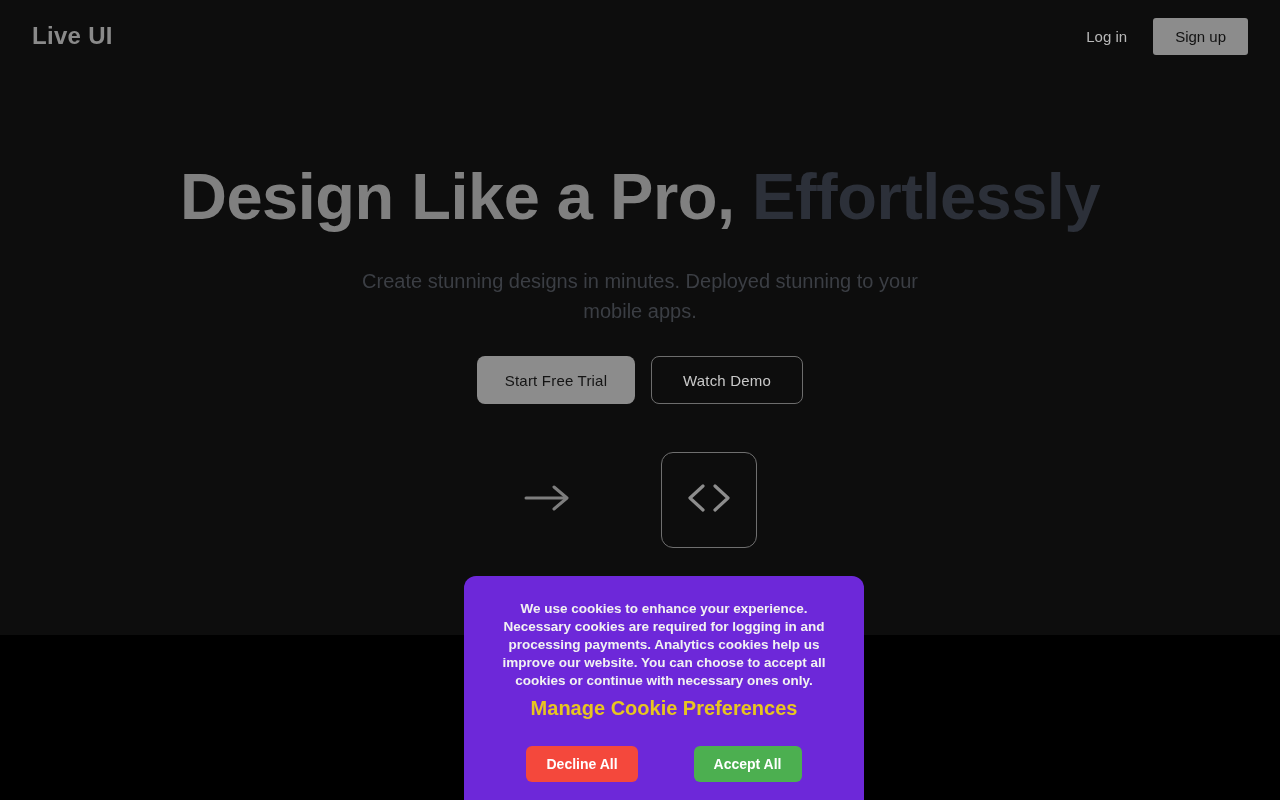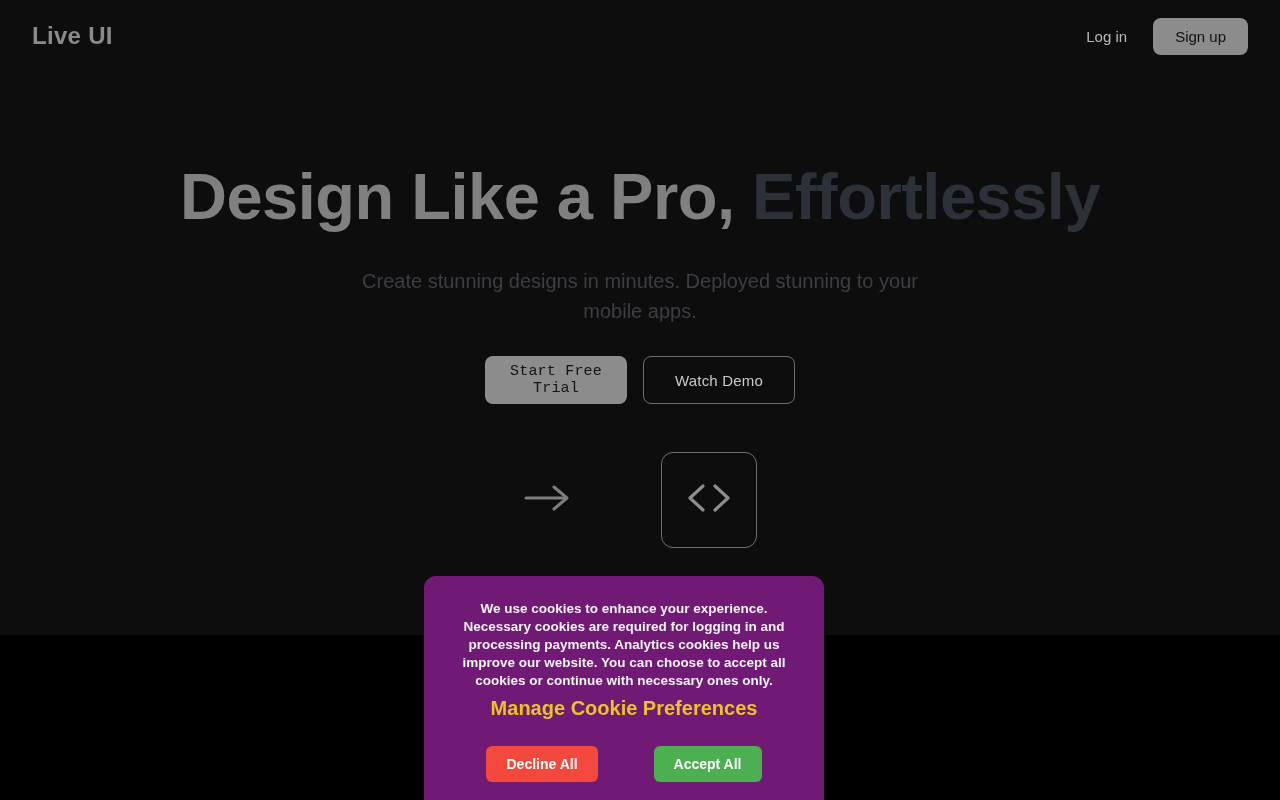--- a/index.html
+++ b/index.html
@@ -66,21 +66,21 @@
     font-family: inherit;
     cursor: pointer;
     padding: 4px 2px;
   }
 
   .btn-signup {
     background: #8c8c8c;
     color: #111111;
     font-size: 15px;
     border: none;
-    border-radius: 8px;
+    border-radius: 3px;
     padding: 11px 22px;
     font-family: inherit;
     cursor: pointer;
     line-height: 1;
   }
 
   
   .hero-inner {
     position: absolute;
     left: 0;
@@ -123,23 +123,23 @@
     justify-content: center;
     gap: 16px;
   }
 
   .btn-primary {
     background: #8c8c8c;
     color: #141414;
     font-size: 15px;
     border: none;
     border-radius: 8px;
-    width: 142px;
+    width: 158px;
     height: 48px;
-    font-family: Liberation Mono, monospace;
+    font-family: Liberation Sans, sans-serif;
     cursor: pointer;
     letter-spacing: 0.2px;
   }
 
   .btn-ghost {
     background: transparent;
     color: #c9c9c9;
     font-size: 15px;
     border: 1px solid #6d6d6d;
     border-radius: 8px;
@@ -225,25 +225,25 @@
     border-radius: 12px;
     display: flex;
     align-items: center;
     justify-content: center;
     color: #8d8d8d;
   }
 
   
   .cookie-banner {
     position: absolute;
-    left: 424px;
+    left: 464px;
     top: 576px;
     width: 400px;
     height: 224px;
-    background: #701a75;
+    background: #6d28d9;
     border-radius: 12px 12px 0 0;
     padding: 24px 28px 12px 28px;
     text-align: center;
     z-index: 20;
   }
 
   .cookie-text {
     font-size: 13.5px;
     line-height: 18px;
     color: #f2f2f2;

